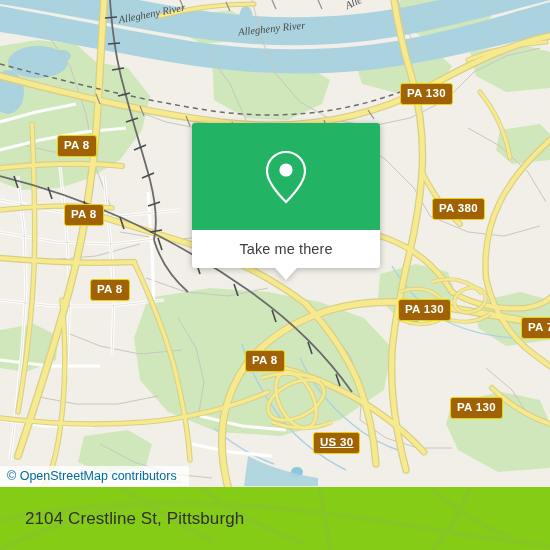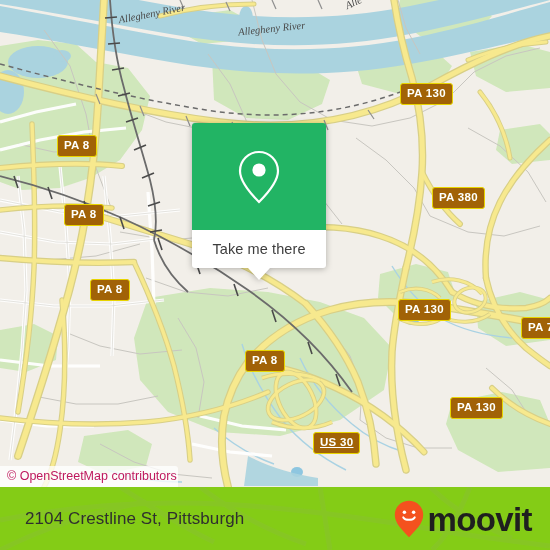--- a/index.html
+++ b/index.html
@@ -37,21 +37,21 @@
     position:absolute;
     font-style:italic;
     font-size:10.5px;
     color:#4a4a4a;
     white-space:nowrap;
     font-family:"Liberation Serif", serif;
   }
 
   
   .popup{
-    position:absolute;left:192px;top:123px;width:134px;
+    position:absolute;left:192px;top:123px;width:188px;
     filter:drop-shadow(0 1px 3px rgba(0,0,0,.28));
   }
   .popup-green{
     height:107px;background:#22b464;border-radius:3px 3px 0 0;
     display:flex;align-items:center;justify-content:center;
   }
   .pin-icon{width:46px;height:56px;display:block;}
   .popup-label{
     height:38px;background:#ffffff;border-radius:0 0 3px 3px;
     display:flex;align-items:center;justify-content:center;
@@ -62,22 +62,22 @@
     width:0;height:0;
     border-left:11px solid transparent;
     border-right:11px solid transparent;
     border-top:12px solid #ffffff;
   }
 
   
   .osm-attrib{
     position:absolute;left:0;top:466px;
     background:rgba(255,255,255,.78);
-    font-size:12.5px;color:#be185d;
-    padding:3px 1px 4px 7px;
+    font-size:12.5px;color:#0369a1;
+    padding:3px 12px 4px 7px;
     white-space:nowrap;
     border-radius:0 3px 0 0;
     line-height:1.15;
   }
 
   
   .bottom-bar{
     position:absolute;left:0;top:487px;width:550px;height:63px;
     background:#84cc16;overflow:hidden;
   }
@@ -354,21 +354,21 @@
         </g>
     </svg>
 
     <div class="water-label" style="left:118px;top:8px;transform:rotate(-11deg);">Allegheny River</div>
     <div class="water-label" style="left:238px;top:23px;transform:rotate(-6deg);">Allegheny River</div>
     <div class="water-label" style="left:345px;top:-3px;transform:rotate(-24deg);">Alle</div>
 
     <div class="shield" style="left:400px;top:83px;">PA 130</div>
     <div class="shield" style="left:57px;top:135px;">PA 8</div>
     <div class="shield" style="left:64px;top:204px;">PA 8</div>
-    <div class="shield" style="left:432px;top:187px;">PA 380</div>
+    <div class="shield" style="left:432px;top:198px;">PA 380</div>
     <div class="shield" style="left:90px;top:279px;">PA 8</div>
     <div class="shield" style="left:398px;top:299px;">PA 130</div>
     <div class="shield" style="left:521px;top:317px;">PA 7</div>
     <div class="shield" style="left:245px;top:350px;">PA 8</div>
     <div class="shield" style="left:450px;top:397px;">PA 130</div>
     <div class="shield" style="left:313px;top:432px;text-decoration:underline;">US 30</div>
 
     <div class="popup">
       <div class="popup-green">
         <svg class="pin-icon" viewBox="0 0 46 56">
@@ -393,24 +393,15 @@
         <path d="M200 487 C 230 510, 266 530, 306 544"></path>
         <path d="M430 487 C 452 508, 480 526, 512 538"></path>
         <path d="M320 487 L330 550"></path>
         <path d="M470 487 C 460 512, 448 536, 432 550"></path>
         <path d="M0 550 C 40 530, 90 512, 146 502"></path>
       </g>
     </svg>
 
     <div class="addr">2104 Crestline St, Pittsburgh</div>
 
-    <div class="brand">
-      <svg class="brand-pin" viewBox="0 0 30 38">
-        <path d="M15 0.8 C 7 0.8, 0.8 7, 0.8 15 C 0.8 23, 8 30, 15 37.2 C 22 30, 29.2 23, 29.2 15 C 29.2 7, 23 0.8, 15 0.8 Z" fill="#f4511e"></path>
-        <circle cx="10.4" cy="12.2" r="1.75" fill="#ffffff"></circle>
-        <circle cx="19.6" cy="12.2" r="1.75" fill="#ffffff"></circle>
-        <path d="M9.3 17.4 C 11.2 20.6, 18.8 20.6, 20.7 17.4" fill="none" stroke="#ffffff" stroke-width="2" stroke-linecap="round"></path>
-      </svg>
-      <span class="brand-text">moovit</span>
-    </div>
   </div>
 
 </div>
 
 </body></html>

